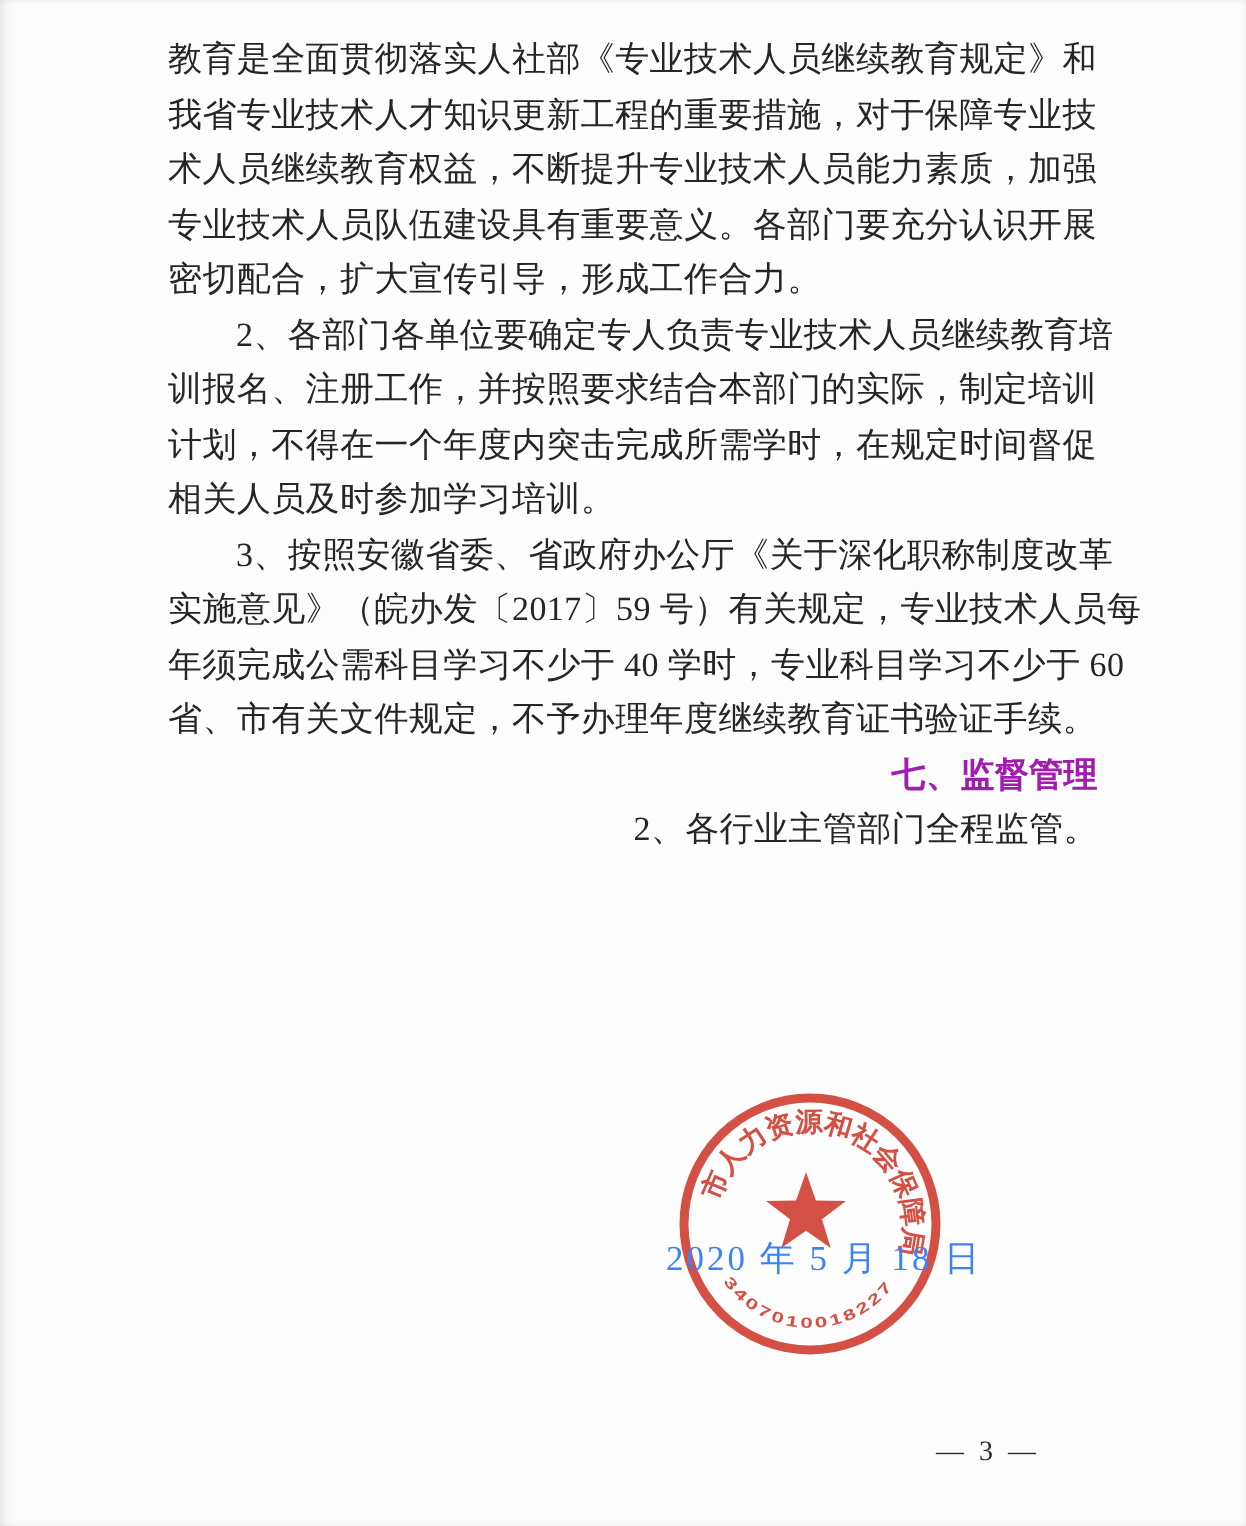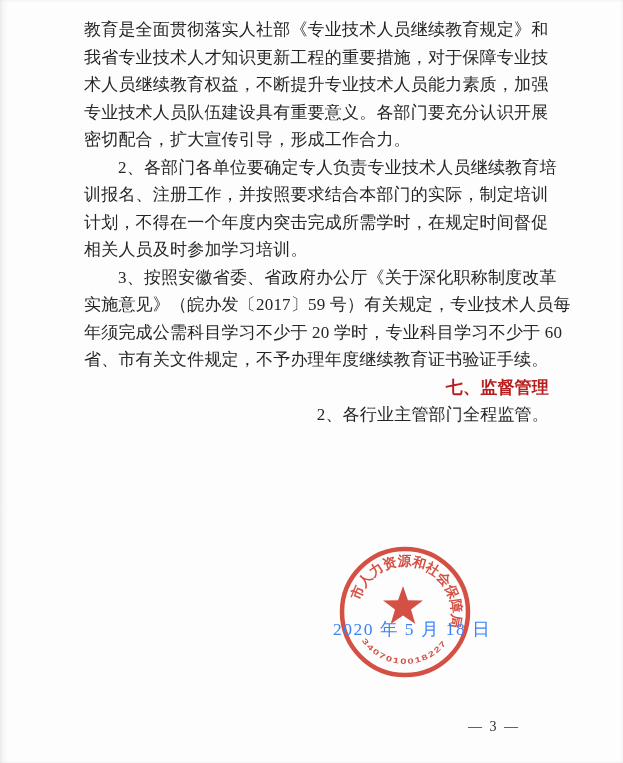--- a/index.html
+++ b/index.html
@@ -18,21 +18,21 @@
   }
   .textblock{
     position:absolute;left:84px;top:16px;width:465px;
     font-size:17px;line-height:27.5px;color:#262626;
     letter-spacing:0.2px;
   }
   .line{white-space:nowrap;}
   .indent{padding-left:34px;text-align:right;}
   .heading{
     font-family:"Liberation Sans","DejaVu Sans",sans-serif;
-    font-weight:700;color:#b91c1c;
+    font-weight:700;color:#a21caf;
   }
   .seal{
     position:absolute;left:330px;top:537px;width:150px;height:150px;
     opacity:.88;z-index:2;
   }
   .seal text{font-family:"Liberation Sans","DejaVu Sans",sans-serif;}
   .dateline{
     position:absolute;left:333px;top:617px;z-index:3;
     font-size:17.5px;color:#3b82f6;letter-spacing:1.5px;white-space:nowrap;
   }
@@ -53,21 +53,21 @@
     <div class="line">我省专业技术人才知识更新工程的重要措施，对于保障专业技</div>
     <div class="line">术人员继续教育权益，不断提升专业技术人员能力素质，加强</div>
     <div class="line">专业技术人员队伍建设具有重要意义。各部门要充分认识开展</div>
     <div class="line">密切配合，扩大宣传引导，形成工作合力。</div>
     <div class="line indent">2、各部门各单位要确定专人负责专业技术人员继续教育培</div>
     <div class="line">训报名、注册工作，并按照要求结合本部门的实际，制定培训</div>
     <div class="line">计划，不得在一个年度内突击完成所需学时，在规定时间督促</div>
     <div class="line">相关人员及时参加学习培训。</div>
     <div class="line indent">3、按照安徽省委、省政府办公厅《关于深化职称制度改革</div>
     <div class="line">实施意见》（皖办发〔2017〕59 号）有关规定，专业技术人员每</div>
-    <div class="line">年须完成公需科目学习不少于 20 学时，专业科目学习不少于 60</div>
+    <div class="line">年须完成公需科目学习不少于 40 学时，专业科目学习不少于 60</div>
     <div class="line">省、市有关文件规定，不予办理年度继续教育证书验证手续。</div>
     <div class="line indent heading">七、监督管理</div>
     <div class="line indent">2、各行业主管部门全程监管。</div>
   </div>
 
   <svg class="seal" viewBox="-75 -75 150 150" xmlns="http://www.w3.org/2000/svg" aria-hidden="true">
     <defs>
       <path id="sealTopArc" d="M -45.6 -11.4 A 47 47 0 1 1 44.2 16.1" fill="none"></path>
       <path id="sealBottomArc" d="M -45.9 24.4 A 52 52 0 0 0 45.9 24.4" fill="none"></path>
     </defs>

